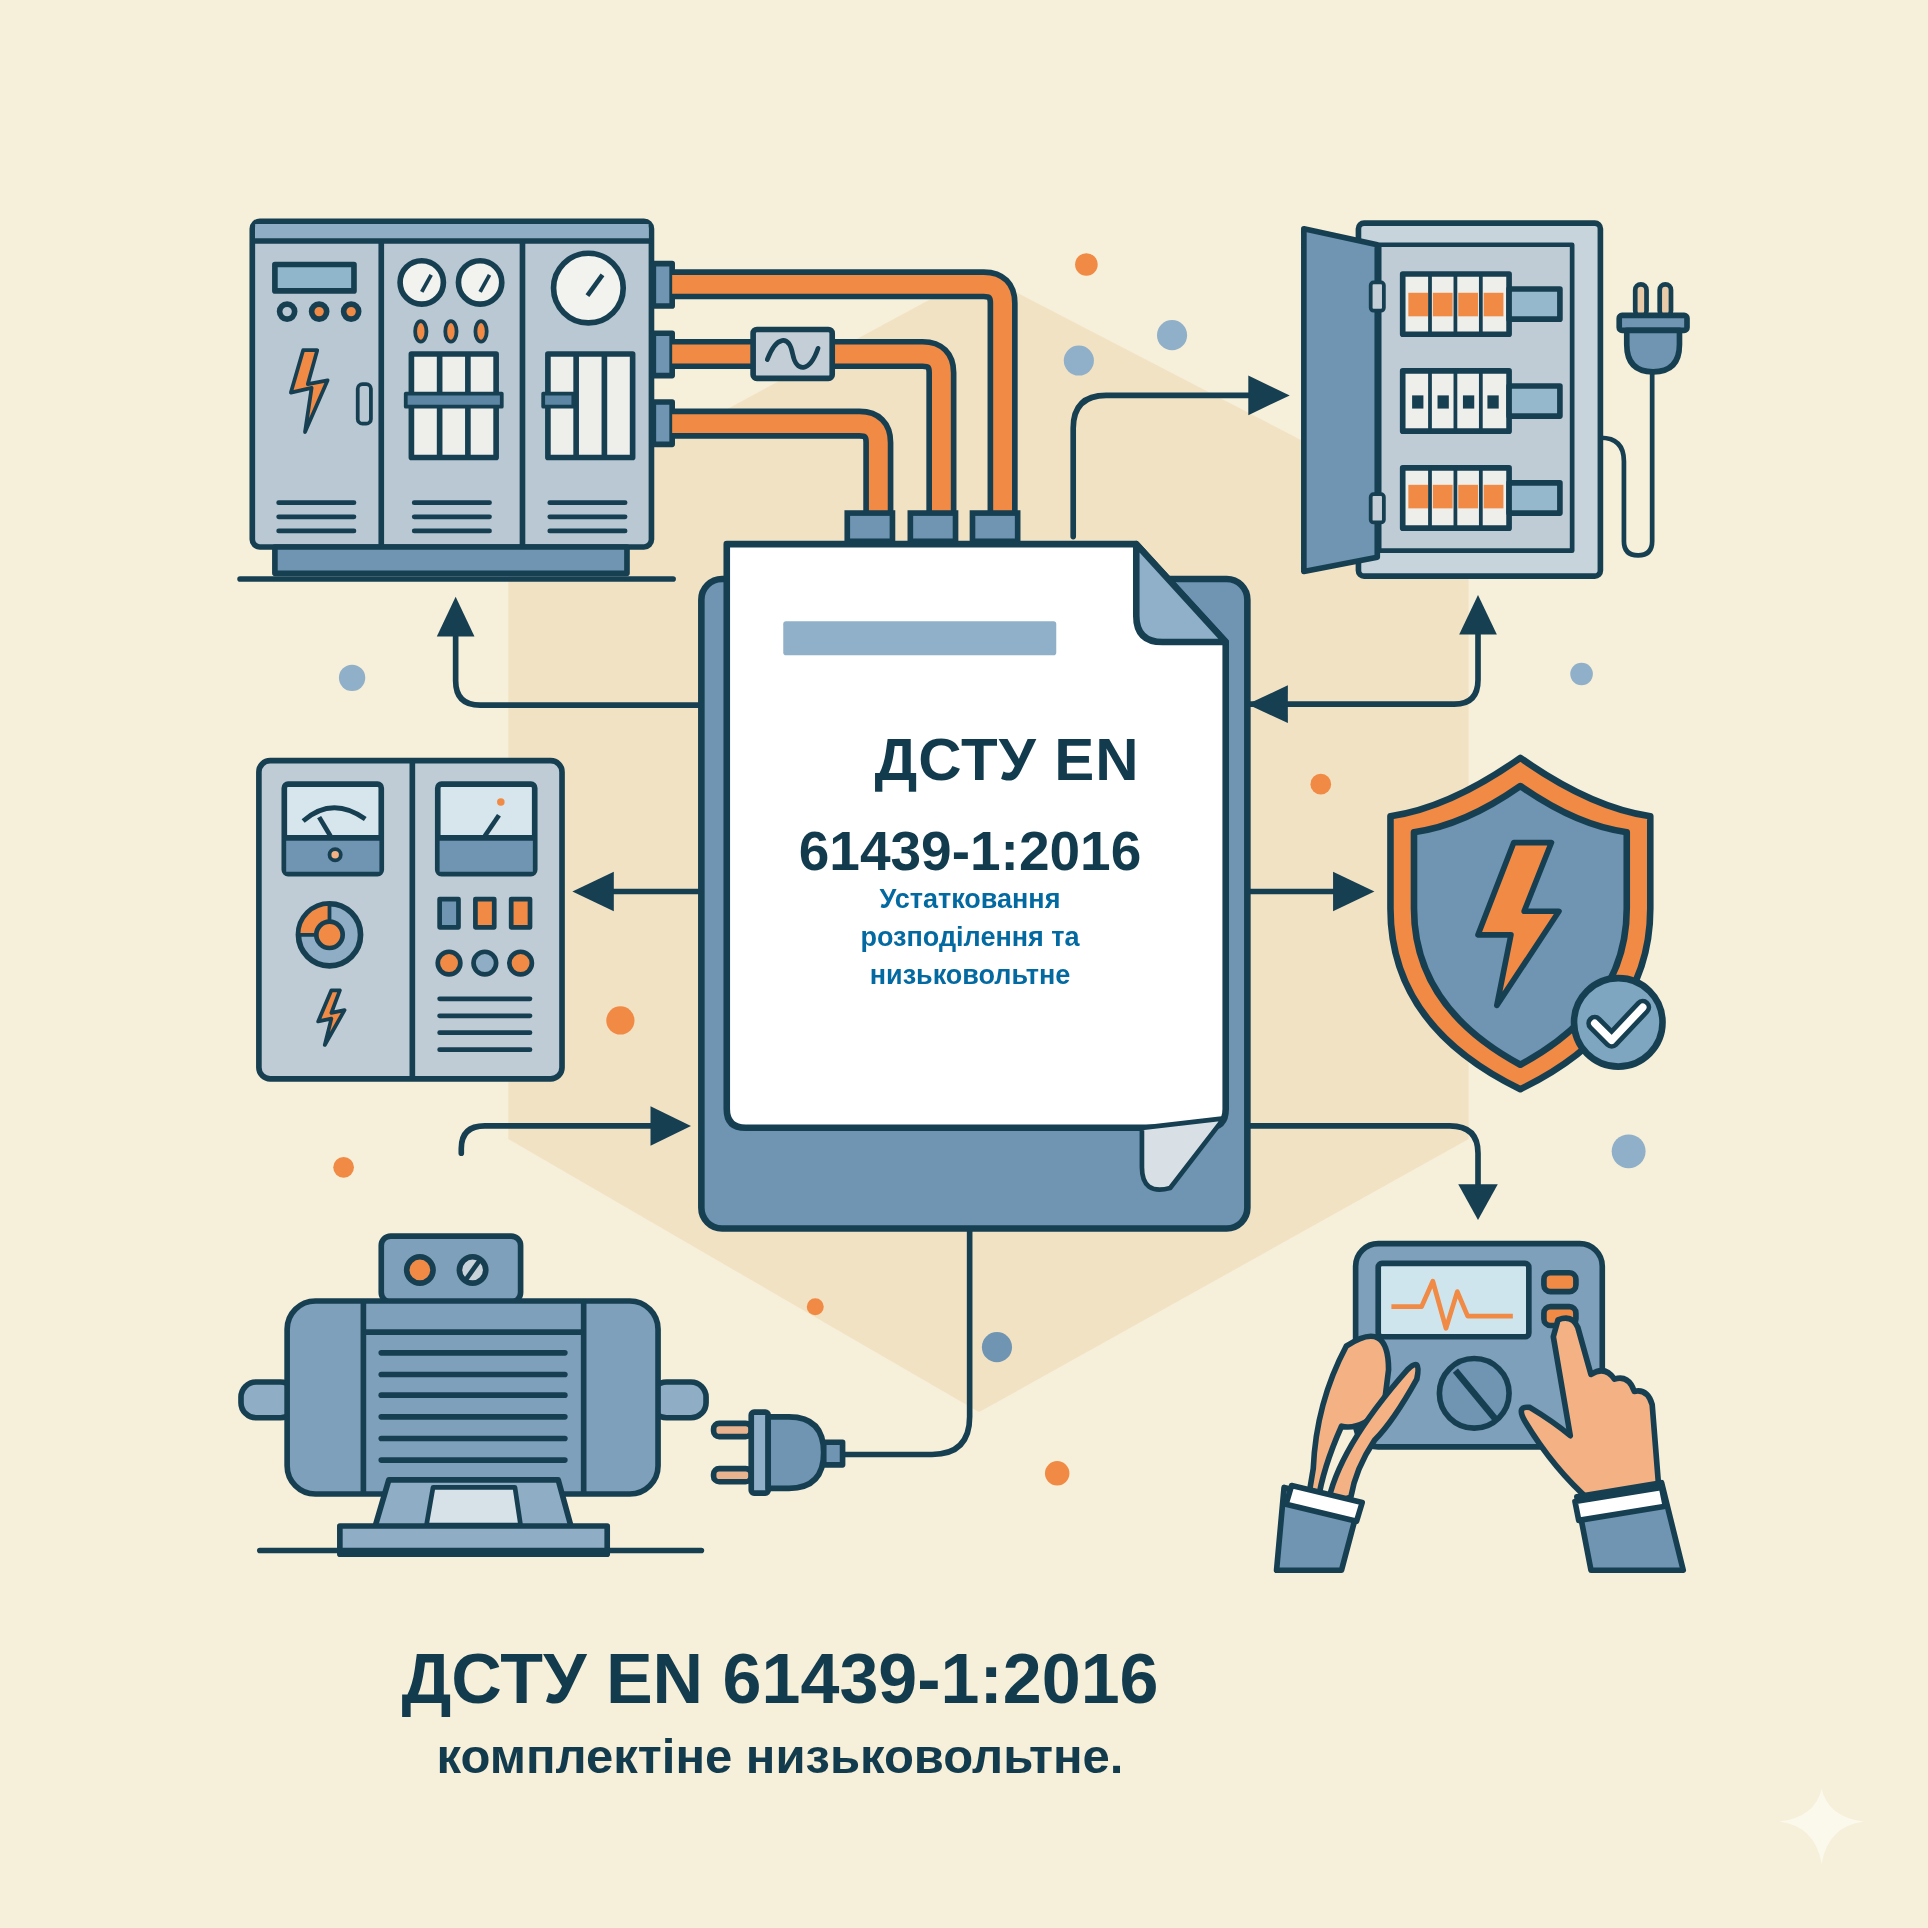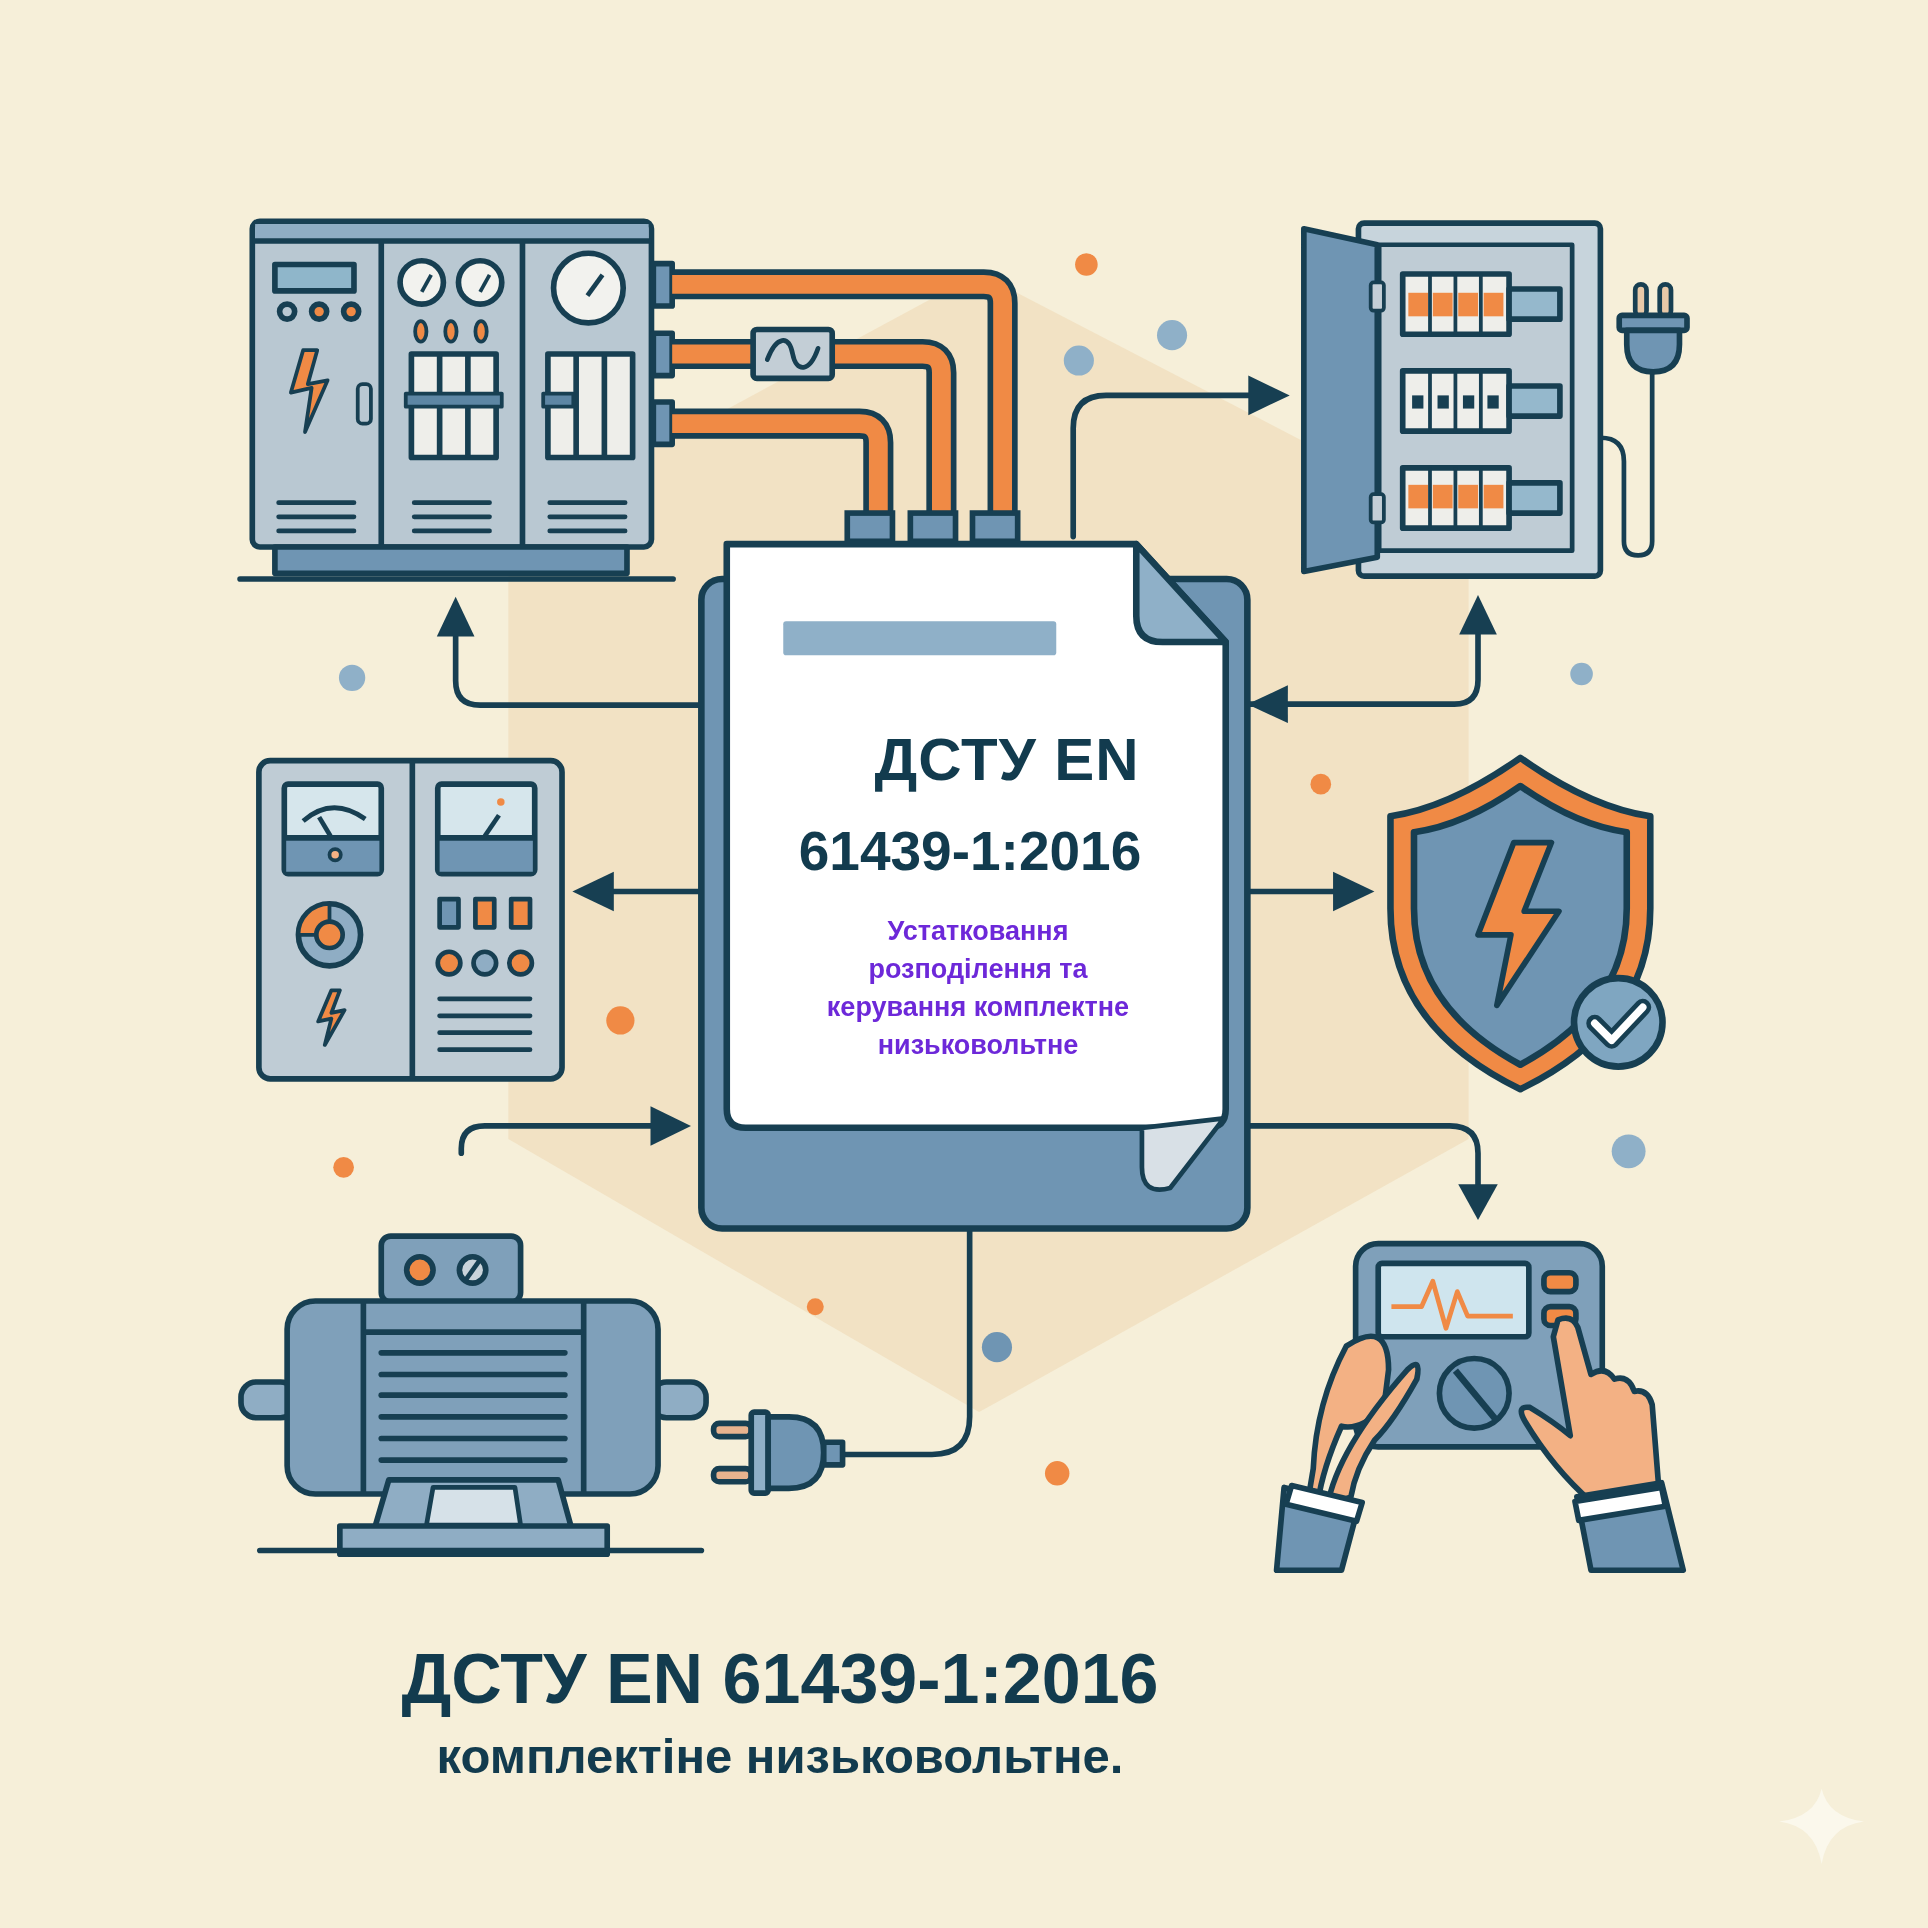--- a/index.html
+++ b/index.html
@@ -1,21 +1,21 @@
 <!DOCTYPE html>
 <html style="font-size:15px"><head>
 <meta charset="utf-8">
 <style>
   html, body { margin: 0; padding: 0; }
   body { width: 1928px; height: 1928px; background: #f6efd9; overflow: hidden; position: relative; font-family: "Liberation Sans", "DejaVu Sans", sans-serif; }
   #stage { position: absolute; left: 0; top: 0; width: 1928px; height: 1928px; }
   .doc-text { position: absolute; left: 725px; width: 490px; text-align: center; color: #123b4e; }
   #doc-title-1 { top: 725px; font-size: 60px; font-weight: bold; letter-spacing: 0.9px; padding-left: 37px; }
   #doc-title-2 { top: 819px; font-size: 55px; font-weight: bold; }
-  #doc-subtitle { top: 912px; font-size: 27px; font-weight: bold; line-height: 38px; color: #6d28d9; margin-left: 8px; }
+  #doc-subtitle { top: 880px; font-size: 27px; font-weight: bold; line-height: 38px; color: #0369a1; }
   #caption { position: absolute; left: 0; top: 1637px; width: 1560px; text-align: center; color: #123b4e; }
   #caption-title { font-size: 70px; font-weight: bold; line-height: 85px; }
   #caption-line1 { font-size: 49px; font-weight: bold; line-height: 68px; }
   #caption-line2 { font-size: 49px; font-weight: bold; line-height: 68px; }
 </style>
 </head>
 <body>
 
 <svg id="stage" viewBox="0 0 2048 2048" xmlns="http://www.w3.org/2000/svg">
 
@@ -268,21 +268,20 @@
   </g>
 
   <path d="M 1935 1900 Q 1942 1930 1980 1935 Q 1942 1940 1935 1980 Q 1928 1940 1890 1935 Q 1928 1930 1935 1900 Z" fill="#fbf8ec"></path>
 </svg>
 
 <div id="doc-title-1" class="doc-text">ДСТУ EN</div>
 <div id="doc-title-2" class="doc-text">61439-1:2016</div>
 <div id="doc-subtitle" class="doc-text">
   <div>Устатковання</div>
   <div>розподілення та</div>
-  <div>керування комплектне</div>
   <div>низьковольтне</div>
 </div>
 
 <div id="caption">
   <div id="caption-title">ДСТУ EN 61439-1:2016</div>
   <div id="caption-line2">комплектiне низьковольтне.</div>
 </div>
 
 
 </body></html>

